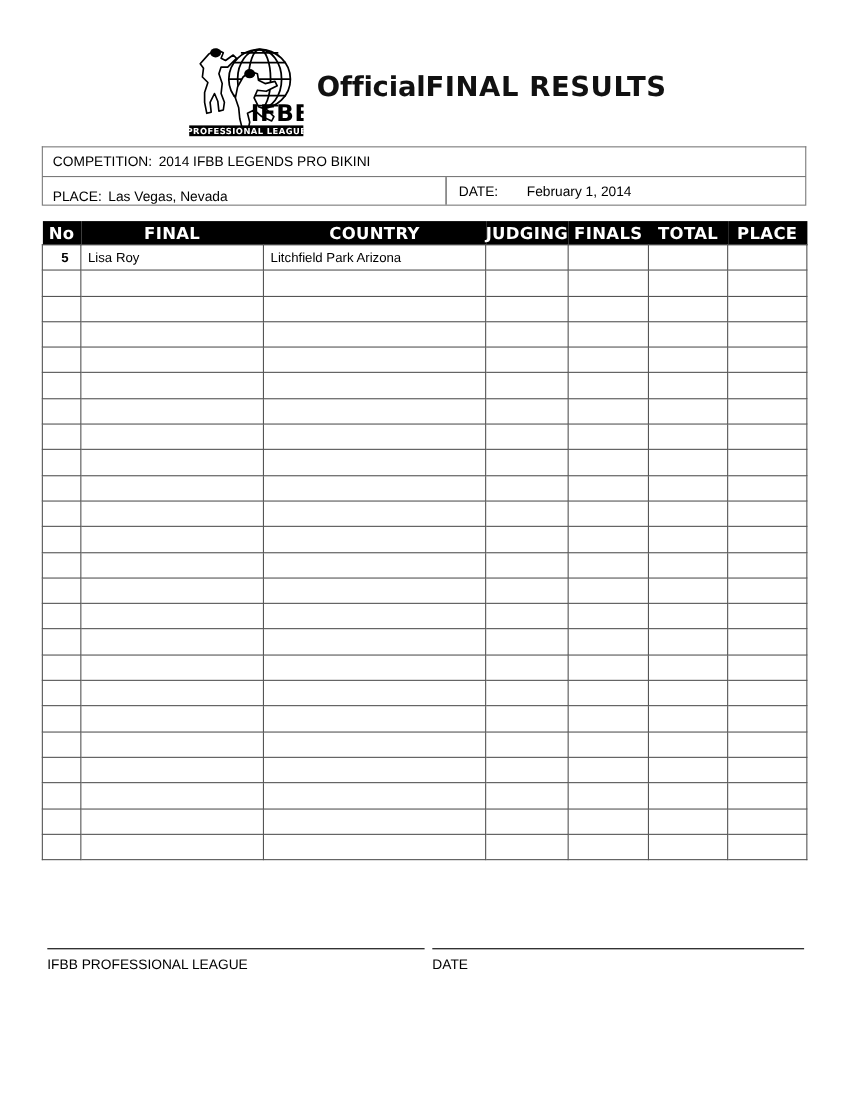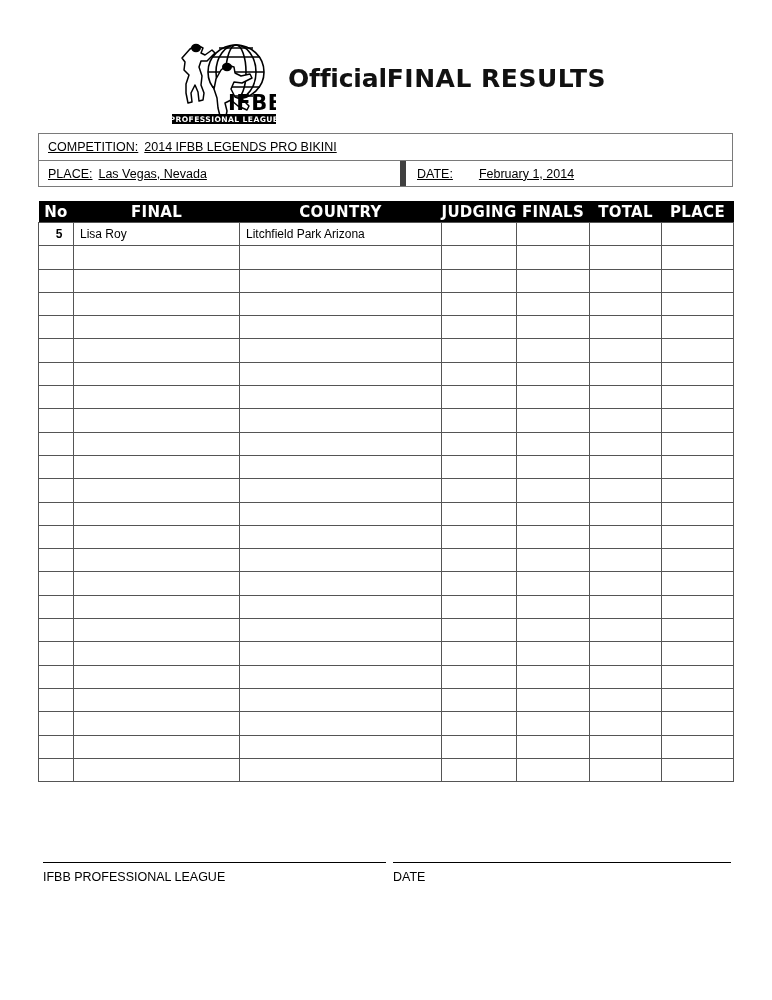--- a/index.html
+++ b/index.html
@@ -66,37 +66,37 @@
     width: 695px;
   }
   .info-row {
     border: 1px solid #7a7a7a;
     border-bottom: none;
     height: 27px;
     display: flex;
     align-items: center;
     box-sizing: border-box;
     background: #ffffff;
-    text-decoration: underline;
   }
   .info-row:last-child {
     border-bottom: 1px solid #7a7a7a;
   }
   .info-cell {
     display: flex;
     align-items: center;
     height: 100%;
     font-size: 12.5px;
     padding-left: 9px;
     box-sizing: border-box;
     white-space: nowrap;
   }
   .info-cell-left {
     width: 367px;
-    border-right: 6px solid #404040;
+    border-right: 1px solid #404040;
+    align-items: flex-end;
   }
   .info-cell-full {
     width: 100%;
   }
   .info-cell-right {
     flex: 1;
     padding-left: 11px;
   }
   .info-label { margin-right: 6px; }
   .info-label-date { margin-right: 26px; }

